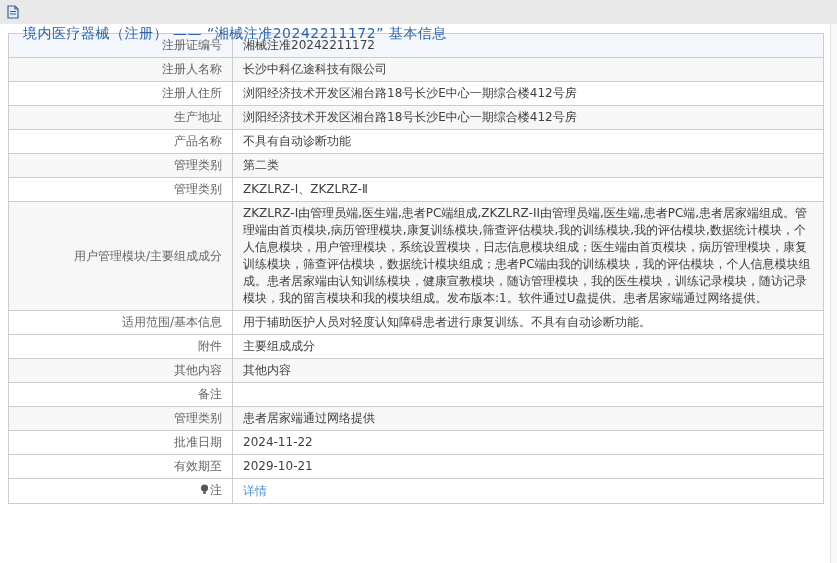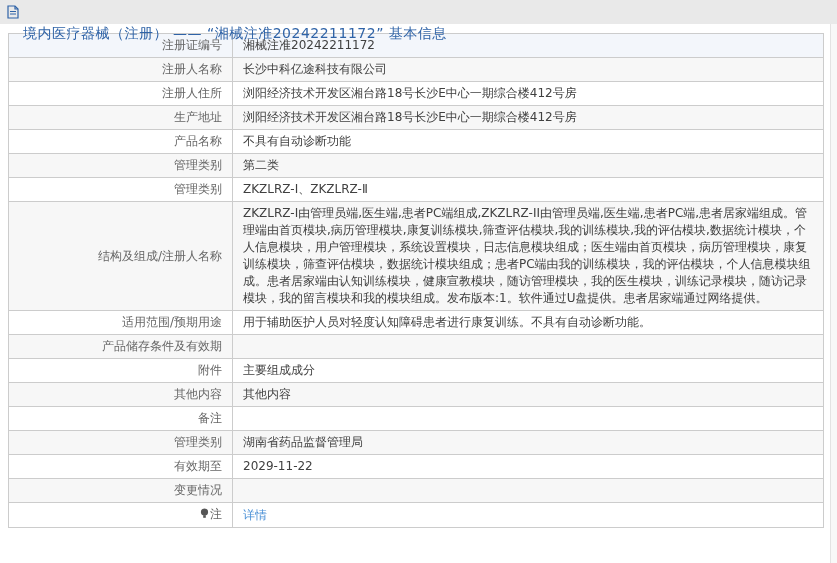--- a/index.html
+++ b/index.html
@@ -87,54 +87,50 @@
   </tr>
   <tr class="alt">
     <td class="lbl">管理类别</td>
     <td class="val">第二类</td>
   </tr>
   <tr>
     <td class="lbl">管理类别</td>
     <td class="val">ZKZLRZ-Ⅰ、ZKZLRZ-Ⅱ</td>
   </tr>
   <tr class="alt">
-    <td class="lbl">结构及组成/注册人名称</td>
+    <td class="lbl">用户管理模块/主要组成成分</td>
     <td class="val">ZKZLRZ-I由管理员端,医生端,患者PC端组成,ZKZLRZ-II由管理员端,医生端,患者PC端,患者居家端组成。管理端由首页模块,病历管理模块,康复训练模块,筛查评估模块,我的训练模块,我的评估模块,数据统计模块，个人信息模块，用户管理模块，系统设置模块，日志信息模块组成；医生端由首页模块，病历管理模块，康复训练模块，筛查评估模块，数据统计模块组成；患者PC端由我的训练模块，我的评估模块，个人信息模块组成。患者居家端由认知训练模块，健康宣教模块，随访管理模块，我的医生模块，训练记录模块，随访记录模块，我的留言模块和我的模块组成。发布版本:1。软件通过U盘提供。患者居家端通过网络提供。</td>
   </tr>
   <tr>
-    <td class="lbl">适用范围/预期用途</td>
+    <td class="lbl">适用范围/基本信息</td>
     <td class="val">用于辅助医护人员对轻度认知障碍患者进行康复训练。不具有自动诊断功能。</td>
-  </tr>
-  <tr class="alt">
-    <td class="lbl">产品储存条件及有效期</td>
-    <td class="val"></td>
   </tr>
   <tr>
     <td class="lbl">附件</td>
     <td class="val">主要组成成分</td>
   </tr>
   <tr class="alt">
     <td class="lbl">其他内容</td>
     <td class="val">其他内容</td>
   </tr>
   <tr>
     <td class="lbl">备注</td>
     <td class="val"></td>
   </tr>
   <tr class="alt">
     <td class="lbl">管理类别</td>
-    <td class="val">湖南省药品监督管理局</td>
+    <td class="val">患者居家端通过网络提供</td>
+  </tr>
+  <tr>
+    <td class="lbl">批准日期</td>
+    <td class="val">2024-11-22</td>
   </tr>
   <tr>
     <td class="lbl">有效期至</td>
-    <td class="val">2029-11-22</td>
-  </tr>
-  <tr class="alt">
-    <td class="lbl">变更情况</td>
-    <td class="val"></td>
+    <td class="val">2029-10-21</td>
   </tr>
   <tr>
     <td class="lbl">
       <span class="note-ic">
         <svg width="9" height="11" viewBox="0 0 9 11">
           <circle cx="4.5" cy="4" r="3.6" fill="#555555"></circle>
           <rect x="3.2" y="7.2" width="2.6" height="2.6" fill="#555555"></rect>
         </svg>
       </span><span>注</span>
     </td>

